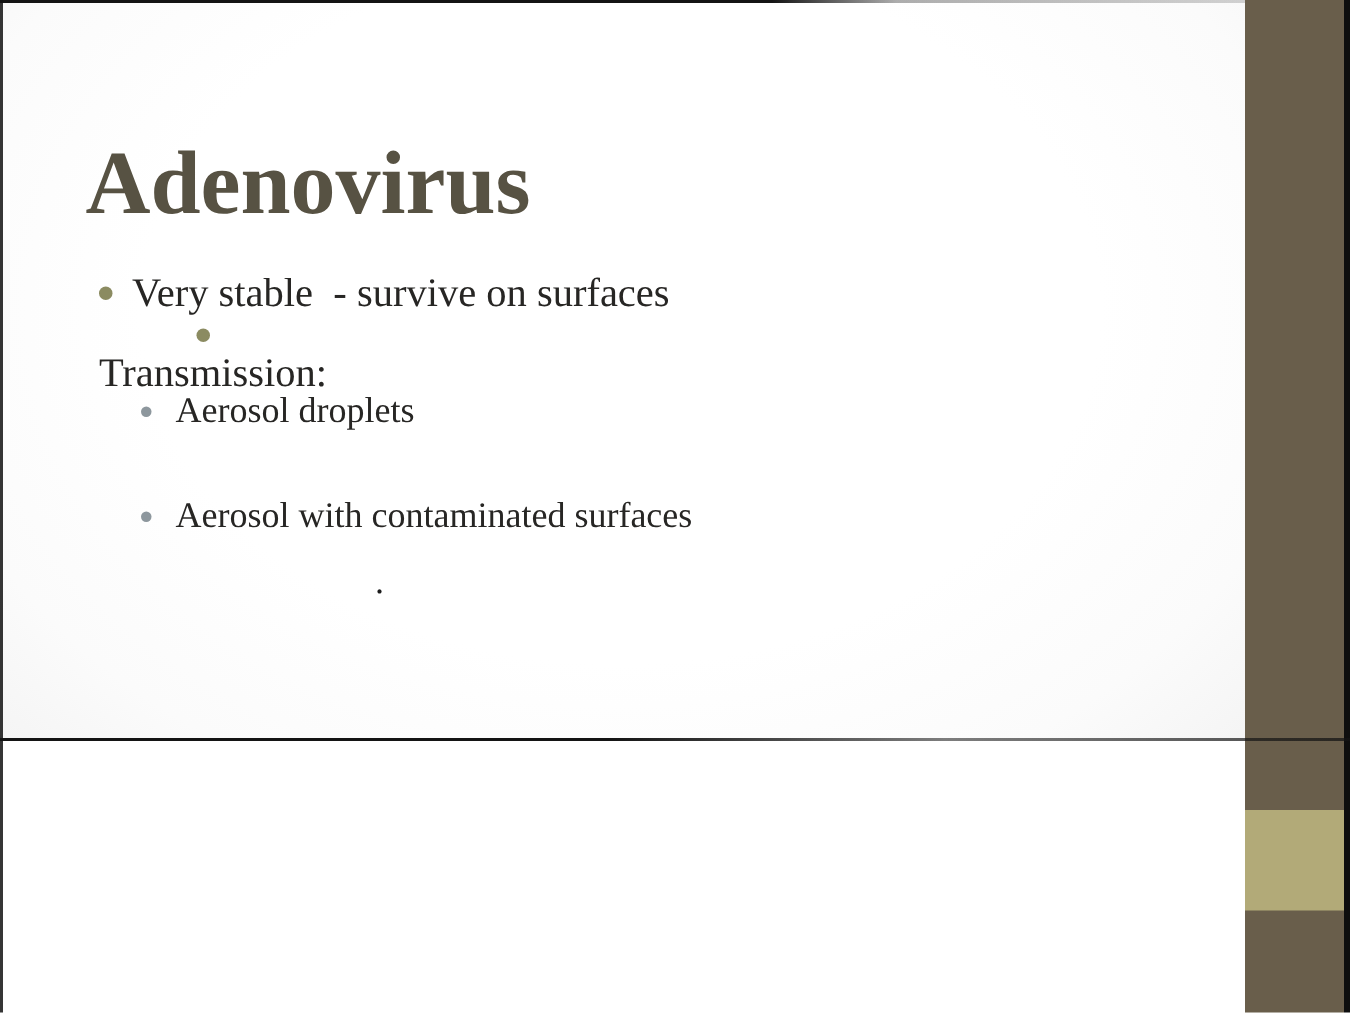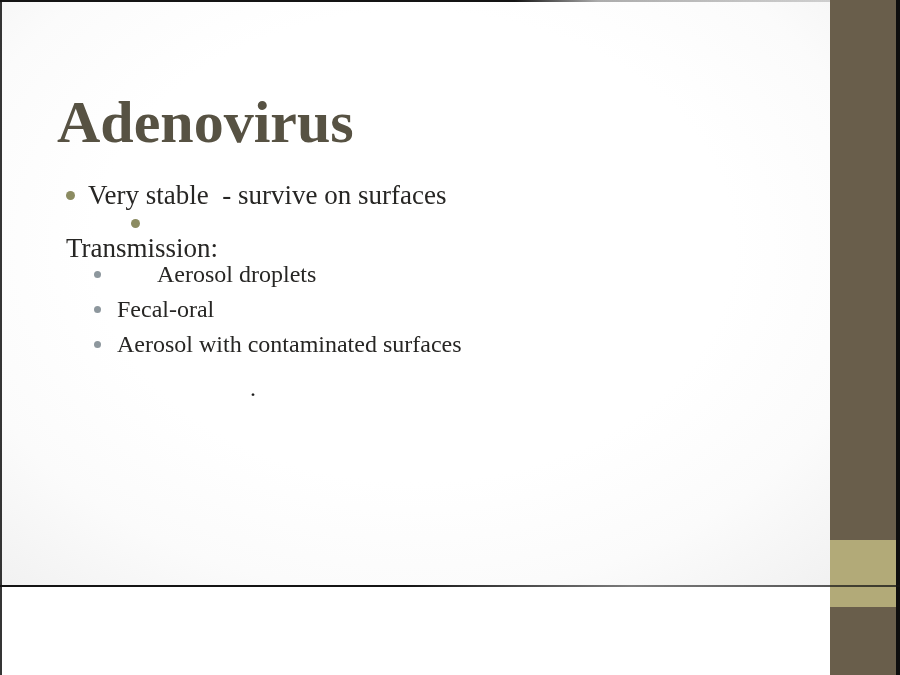--- a/index.html
+++ b/index.html
@@ -11,21 +11,21 @@
     --sidebar-khaki:#b2aa78;
     --frame-edge:#141414;
   }
   html,body{margin:0;padding:0;}
   body{
     width:900px;height:675px;
     font-family:"Liberation Serif","DejaVu Serif",serif;
     position:relative;overflow:hidden;
   }
   .slide-canvas{
-    position:absolute;left:0;top:0;width:900px;height:587px;
+    position:absolute;left:0;top:0;width:900px;height:494px;
     background:radial-gradient(ellipse 760px 560px at 46% 42%,
       #ffffff 0%, #ffffff 42%, #fbfbfb 62%, #f0f0f0 84%, #e6e6e6 100%);
   }
   .sidebar{
     position:absolute;left:830px;top:0;width:66px;height:675px;
     background:var(--sidebar-brown,#695e4b);
   }
   .sidebar-accent-band{
     position:absolute;left:830px;top:540px;width:66px;height:67px;
     background:var(--sidebar-khaki,#b2aa78);
@@ -57,21 +57,21 @@
     letter-spacing:0px;white-space:nowrap;
   }
   .bullet-row{
     position:absolute;display:flex;align-items:center;
     color:var(--body-text,#272624);white-space:pre;margin-top:12px;
   }
   .bullet-row.level1{left:66px;font-size:27px;line-height:40px;}
   .bullet-row.level2{left:94px;font-size:24px;line-height:36px;}
   .row-1{top:163px;}
   .row-2{top:207px;flex-direction:column;}
-  .row-3{top:244px;gap:40px;}
+  .row-3{top:244px;}
   .row-4{top:279px;}
   .row-5{top:314px;}
   .dot{
     display:inline-block;border-radius:50%;flex:0 0 auto;
   }
   .level1 .dot{
     width:9px;height:9px;margin-right:13px;
     background:var(--bullet-level1,#8b8b61);
   }
   .level2 .dot{
@@ -98,24 +98,20 @@
   <div class="bullet-row level1 row-2">
     <span class="dot"></span>
     <span>Transmission:</span>
   </div>
 
   <div class="bullet-row level2 row-3">
     <span class="dot"></span>
     <span>Aerosol droplets</span>
   </div>
 
-  <div class="bullet-row level2 row-4">
-    <span class="dot"></span>
-    <span>Fecal-oral</span>
-  </div>
 
   <div class="bullet-row level2 row-5">
     <span class="dot"></span>
     <span>Aerosol with contaminated surfaces</span>
   </div>
 
   <div class="stray-period">.</div>
 
   <div class="sidebar"></div>
   <div class="sidebar-accent-band"></div>

